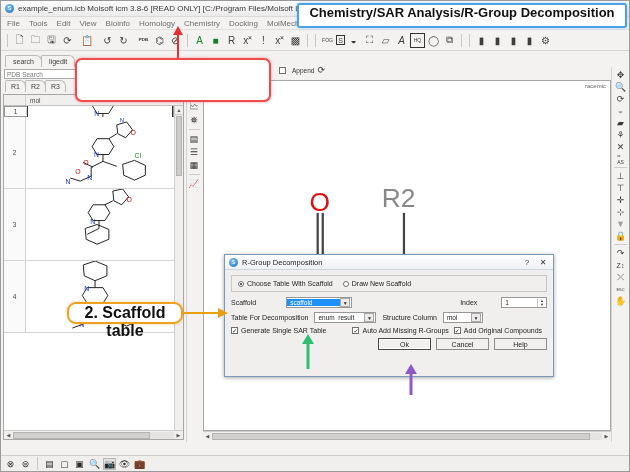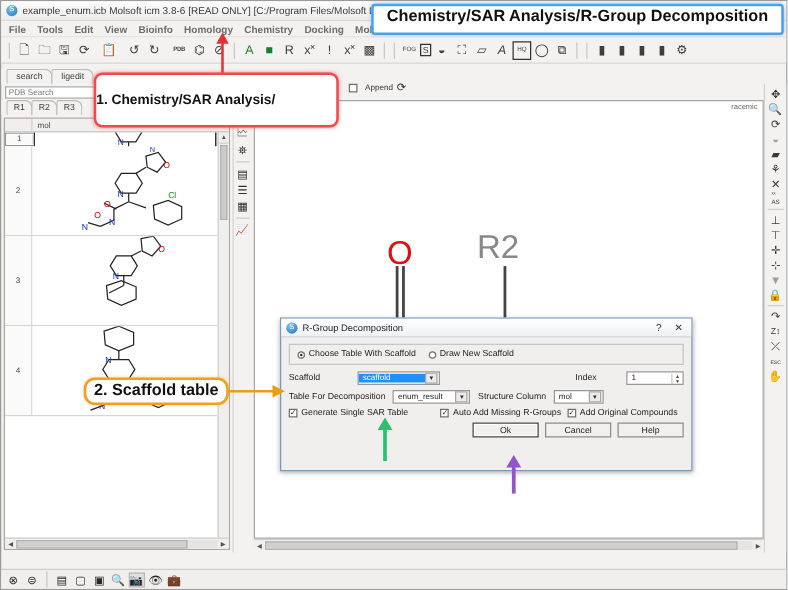--- a/index.html
+++ b/index.html
@@ -29,21 +29,21 @@
   }
   .titletext { overflow:hidden; text-overflow:clip; }
 
   
   .menubar {
     height:13px; display:flex; align-items:center; gap:9px;
     padding:0 6px; background:#f3f2f1;
     border-bottom:1px solid #e2e0de;
     color:#6d6d6d; font-size:8px; white-space:nowrap; overflow:hidden;
   }
-  .menubar span { cursor:default;font-weight:bold; }
+  .menubar span { cursor:default; }
 
   
   .toolbar {
     height:21px; display:flex; align-items:center; gap:1px;
     padding:0 3px; background:#f3f2f1;
     border-bottom:1px solid #d8d6d4;
     overflow:hidden;
   }
   .tbtn {
     width:15px;height:15px;display:flex;align-items:center;justify-content:center;
@@ -191,21 +191,21 @@
                box-shadow:0 0 3px rgba(240,160,32,.5); color:#111; }
   .co-green { border:2px solid #3fc07a; border-radius:9px;
               box-shadow:0 0 3px rgba(63,192,122,.5); color:#111; }
   .co-purple { border:2px solid #a06fd0; border-radius:9px;
                box-shadow:0 0 3px rgba(160,111,208,.5); color:#111; }
   .co-blue { border:2px solid #4aa3e8; border-radius:3px;
              box-shadow:0 0 3px rgba(74,163,232,.5); color:#111; }
 
   #callout1 { left:74px; top:57px; width:196px; height:44px; font-size:11px;
               line-height:15px; flex-direction:column; }
-  #callout2 { left:66px; top:301px; width:116px; height:22px; font-size:13px; }
+  #callout2 { left:66px; top:301px; width:116px; height:22px; font-size:16px; }
   #callout3 { left:246px; top:362px; width:124px; height:38px; font-size:10px;
               line-height:14px; flex-direction:column; }
   #callout4 { left:398px; top:389px; width:100px; height:22px; font-size:10px; }
   #callout5 { left:296px; top:2px; width:330px; height:25px; font-size:13px; }
 
   .arrow { position:absolute; z-index:55; }
 </style>
 </head>
 <body>
 
@@ -595,21 +595,20 @@
     <line x1="7" y1="36" x2="7" y2="9" stroke="#2fbf72" stroke-width="3"></line>
     <polygon points="7,1 1,11 13,11" fill="#2fbf72"></polygon>
   </svg>
 
   <svg class="arrow" style="left:403px;top:362px;width:14px;height:32px">
     <line x1="7" y1="32" x2="7" y2="9" stroke="#8e56c8" stroke-width="3"></line>
     <polygon points="7,1 1,11 13,11" fill="#8e56c8"></polygon>
   </svg>
 
   <div class="callout co-red" id="callout1">
-    <span>1. Chemistry/SAR Analysis/</span>
   </div>
 
   <div class="callout co-orange" id="callout2">
     <span>2. Scaffold table</span>
   </div>
 
 
 
   <div class="callout co-blue" id="callout5">
     <span>Chemistry/SAR Analysis/R-Group Decomposition</span>

